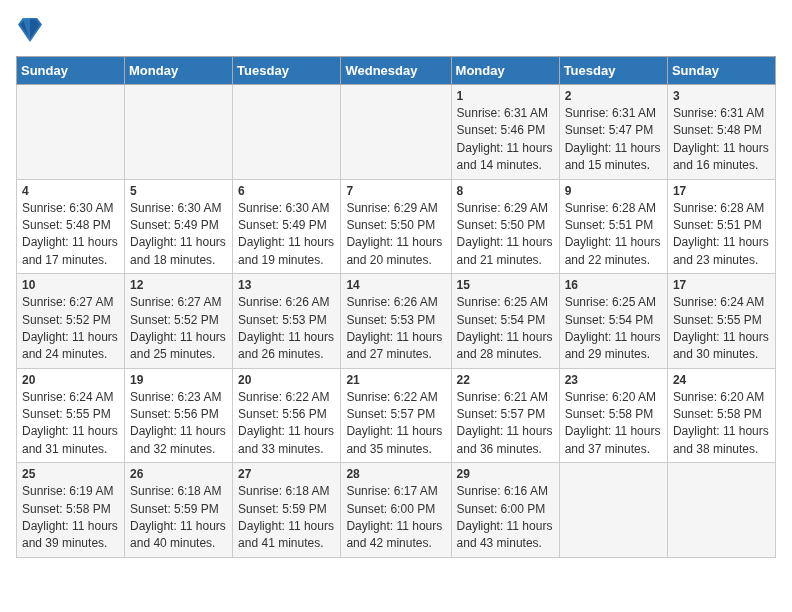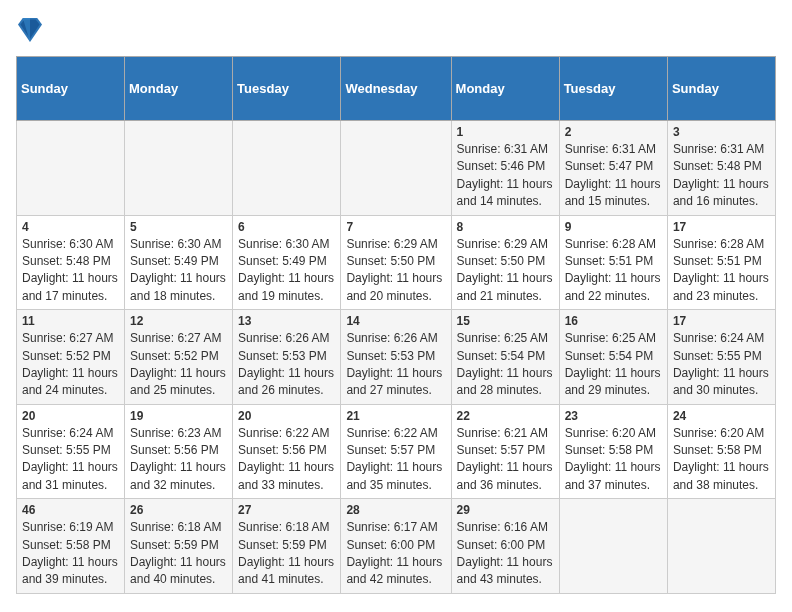--- a/index.html
+++ b/index.html
@@ -46,21 +46,21 @@
       color: #333;
     }
     table {
       width: 100%;
       border-collapse: collapse;
       font-size: 11px;
     }
     thead tr th {
       background-color: #2e75b6;
       color: #fff;
-      padding: 24px 4px;
+      padding: 6px 4px;
       text-align: left;
       font-size: 13px;
       font-weight: bold;
       border: 1px solid #aaa;
     }
     tbody tr td {
       border: 1px solid #ccc;
       vertical-align: top;
       padding: 4px 5px;
       width: 113px;
@@ -168,21 +168,21 @@
           <span class="day-num">9</span>
           <div class="day-info">Sunrise: 6:28 AM<br>Sunset: 5:51 PM<br>Daylight: 11 hours and 22 minutes.</div>
         </td>
         <td>
           <span class="day-num">17</span>
           <div class="day-info">Sunrise: 6:28 AM<br>Sunset: 5:51 PM<br>Daylight: 11 hours and 23 minutes.</div>
         </td>
       </tr>
       <tr>
         <td>
-          <span class="day-num">11</span>
+          <span class="day-num">10</span>
           <div class="day-info">Sunrise: 6:27 AM<br>Sunset: 5:52 PM<br>Daylight: 11 hours and 24 minutes.</div>
         </td>
         <td>
           <span class="day-num">12</span>
           <div class="day-info">Sunrise: 6:27 AM<br>Sunset: 5:52 PM<br>Daylight: 11 hours and 25 minutes.</div>
         </td>
         <td>
           <span class="day-num">13</span>
           <div class="day-info">Sunrise: 6:26 AM<br>Sunset: 5:53 PM<br>Daylight: 11 hours and 26 minutes.</div>
         </td>
@@ -228,21 +228,21 @@
           <span class="day-num">23</span>
           <div class="day-info">Sunrise: 6:20 AM<br>Sunset: 5:58 PM<br>Daylight: 11 hours and 37 minutes.</div>
         </td>
         <td>
           <span class="day-num">24</span>
           <div class="day-info">Sunrise: 6:20 AM<br>Sunset: 5:58 PM<br>Daylight: 11 hours and 38 minutes.</div>
         </td>
       </tr>
       <tr>
         <td>
-          <span class="day-num">46</span>
+          <span class="day-num">25</span>
           <div class="day-info">Sunrise: 6:19 AM<br>Sunset: 5:58 PM<br>Daylight: 11 hours and 39 minutes.</div>
         </td>
         <td>
           <span class="day-num">26</span>
           <div class="day-info">Sunrise: 6:18 AM<br>Sunset: 5:59 PM<br>Daylight: 11 hours and 40 minutes.</div>
         </td>
         <td>
           <span class="day-num">27</span>
           <div class="day-info">Sunrise: 6:18 AM<br>Sunset: 5:59 PM<br>Daylight: 11 hours and 41 minutes.</div>
         </td>

